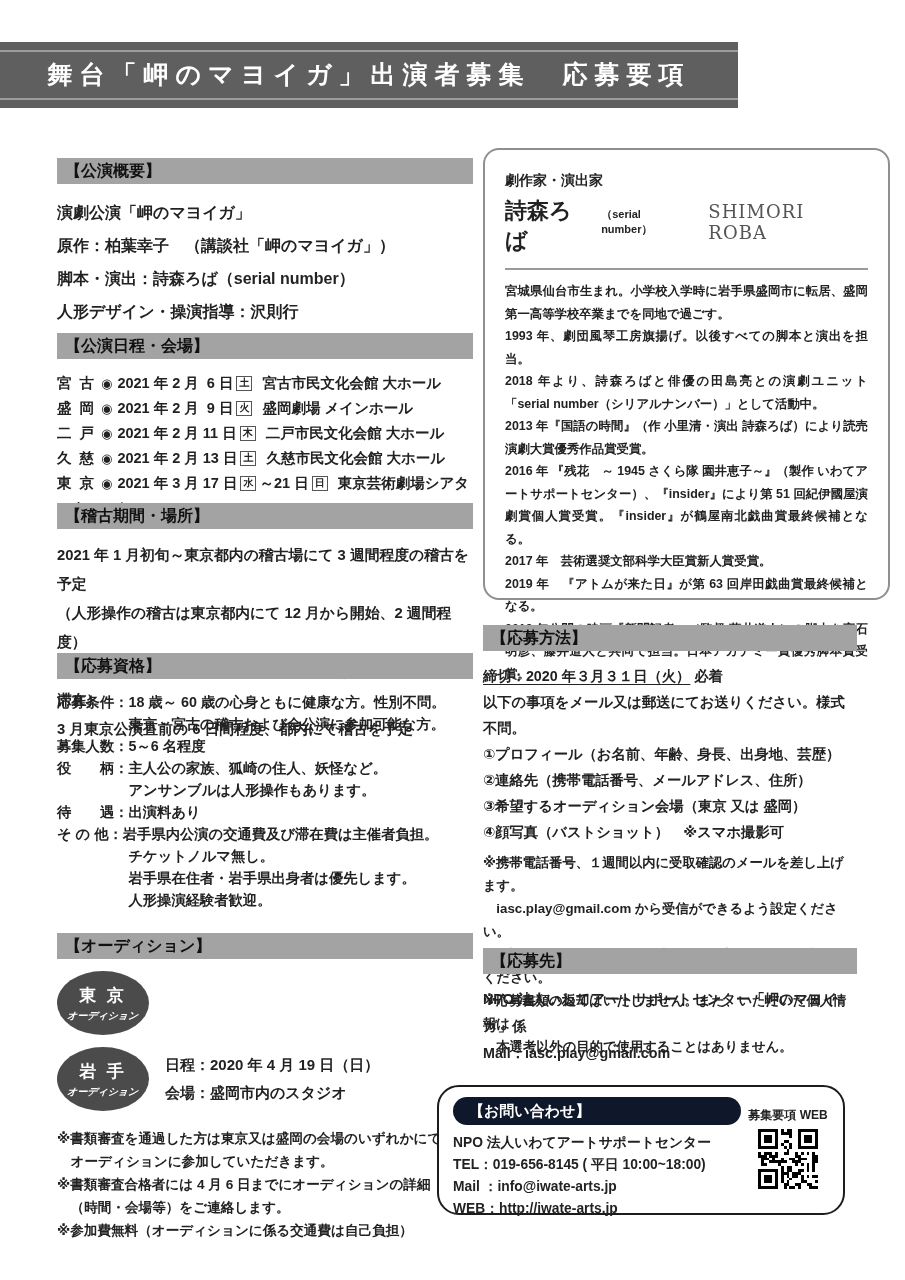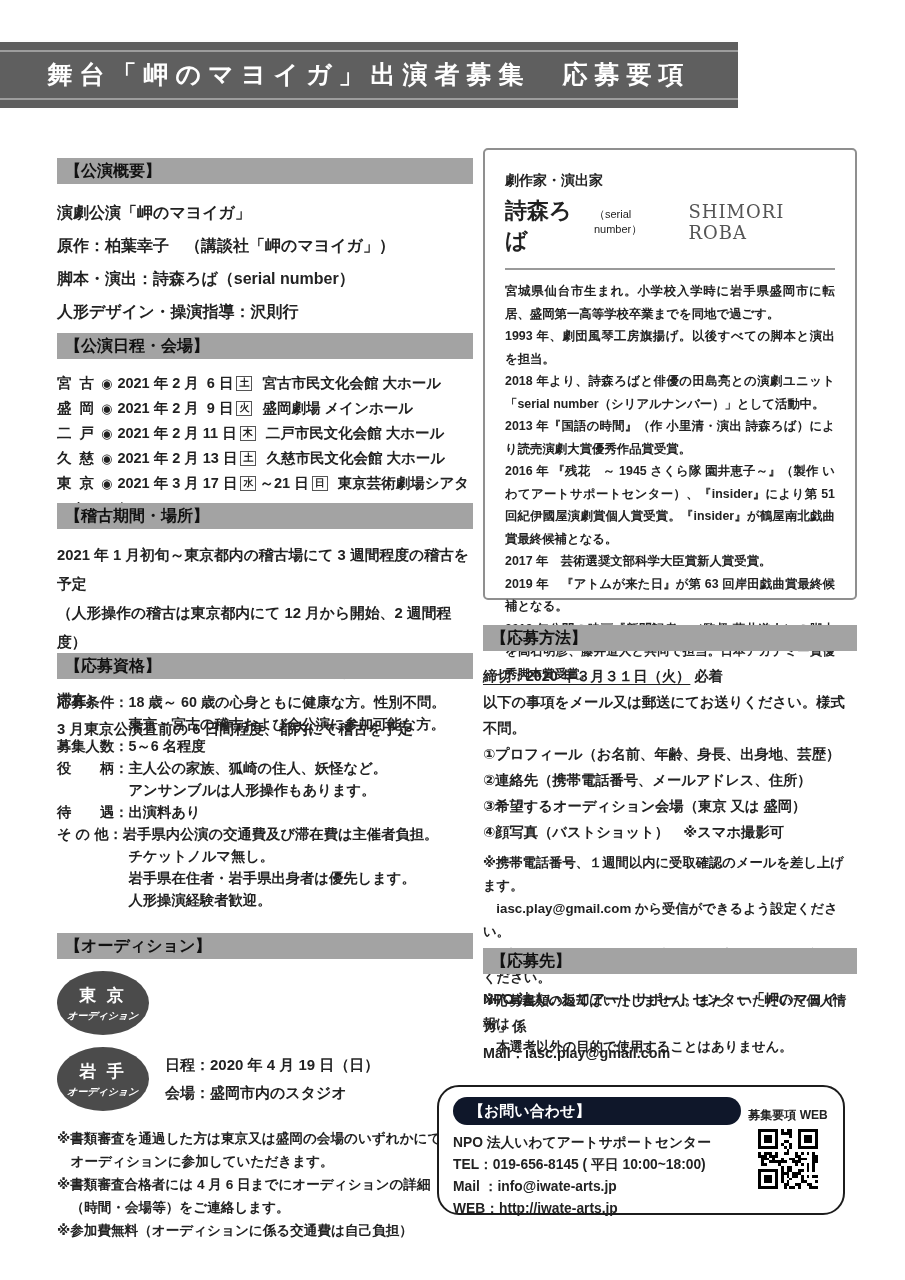--- a/index.html
+++ b/index.html
@@ -38,26 +38,26 @@
   .aud-event{display:flex;align-items:center;gap:16px;margin:8px 0 12px;}
   .badge{flex:0 0 auto;width:92px;height:64px;background:#4b4b4b;border-radius:50%;color:#fff;
          display:flex;flex-direction:column;align-items:center;justify-content:center;}
   .badge-top{font-size:17px;font-weight:700;letter-spacing:3px;}
   .badge-bottom{font-size:10px;font-weight:700;font-style:italic;transform:skewX(-6deg);margin-top:2px;}
   .aud-text p{margin:0;font-size:15px;font-weight:700;line-height:28px;white-space:pre-wrap;}
   .notes p{margin:0;font-size:13.6px;font-weight:700;line-height:23px;white-space:pre-wrap;}
   #audition .notes{margin-top:16px;}
 
   
-  #bio{position:absolute;left:483px;top:148px;width:374px;height:452px;border:2px solid #8f8f8f;
-       border-radius:5px;box-sizing:border-box;padding:22px 20px 0 20px;background:#fff;}
+  #bio{position:absolute;left:483px;top:148px;width:407px;height:452px;border:2px solid #8f8f8f;
+       border-radius:16px;box-sizing:border-box;padding:22px 20px 0 20px;background:#fff;}
   .bio-role{margin:0;font-size:14px;font-weight:700;}
   .bio-name-row{display:flex;align-items:baseline;margin:6px 0 0;}
   .bio-name{font-size:22px;font-weight:700;}
-  .bio-sub{font-size:11px;font-weight:400;margin-left:8px;}
+  .bio-sub{font-size:11px;font-weight:700;margin-left:8px;}
   .bio-en{font-size:18px;font-family:"DejaVu Serif","Liberation Serif",serif;color:#555;
           letter-spacing:1px;margin-left:14px;}
   .bio-divider{border:none;border-top:2px solid #9a9a9a;margin:12px 0 10px;}
   .bio-text p{margin:0;font-size:12.4px;line-height:22.5px;font-weight:600;text-align:justify;}
 
   #method{top:625px;}
   #method .line{font-size:14.3px;line-height:26px;}
   .deadline-u{text-decoration:underline;text-underline-offset:3px;}
   #method .notes{margin-top:6px;}
   #method .notes p{font-size:13.3px;line-height:23px;}

